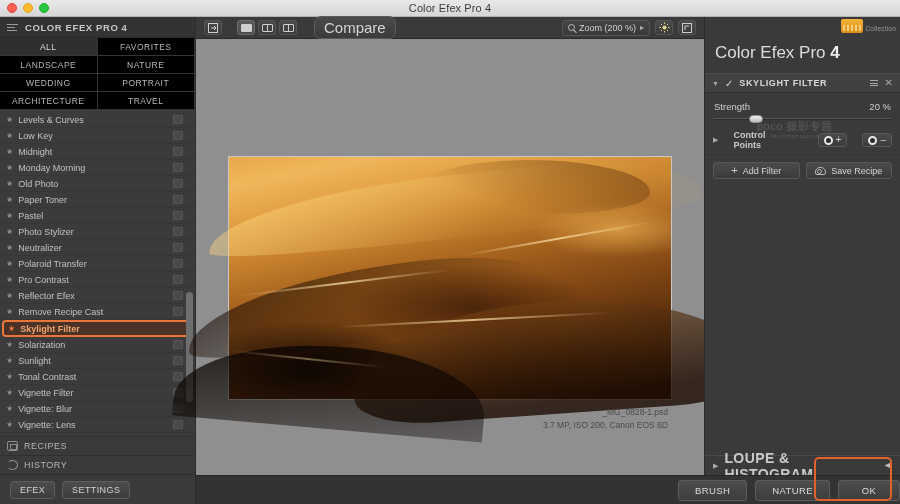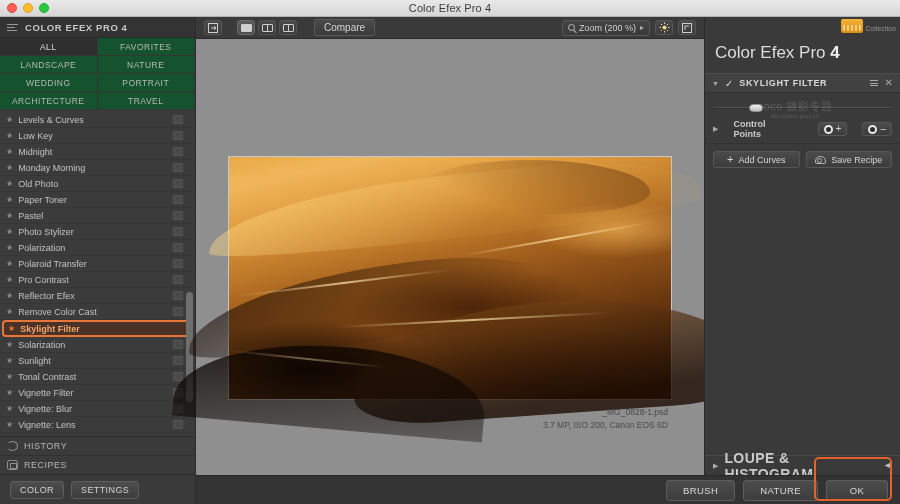--- a/index.html
+++ b/index.html
@@ -45,21 +45,21 @@
   .hamburger i:nth-child(2) { width: 8px; }
   .hamburger i:nth-child(3) { width: 10px; }
   .left-header-title {
     font-size: 9.5px; color: #c7c7c7; letter-spacing: .6px; font-weight: bold;
   }
 
   .cats { display: grid; grid-template-columns: 1fr 1fr; }
   .cat {
     height: 18px; display: flex; align-items: center; justify-content: center;
     font-size: 8.5px; color: #b8b8b8; letter-spacing: .5px;
-    background: #14532d; border-bottom: 1px solid #353535;
+    background: #000000; border-bottom: 1px solid #353535;
     border-right: 1px solid #353535; cursor: default;
   }
   .cat.sel { background: #2f2f2f; color: #dcdcdc; }
 
   .filterlist {
     flex: 1; overflow: hidden; position: relative;
     background: #3b3b3b; padding-top: 2px;
   }
   .frow {
     height: 16px; display: flex; align-items: center; gap: 5px;
@@ -133,22 +133,22 @@
   }
   .tbtn.sel { background: linear-gradient(#5c5c5c, #4e4e4e); border-color: #6c6c6c; }
   .viewgroup { display: flex; gap: 3px; margin-left: 8px; }
   .vrect { width: 11px; height: 8px; border: 1px solid #cfcfcf; border-radius: 1px; }
   .vrect.fill { background: #cfcfcf; }
   .vsplit { width: 11px; height: 8px; border: 1px solid #cfcfcf; border-radius: 1px; display: flex; }
   .vsplit i { flex: 1; border-right: 1px solid #cfcfcf; }
   .vsplit i:last-child { border-right: none; }
   .compare-btn {
     margin-left: 10px; background: linear-gradient(#4a4a4a,#3b3b3b);
-    border: 1px solid #5a5a5a; border-radius: 2px;
-    font-size: 10px; color: #d5d5d5; padding: 2px 9px; cursor: default;
+    border: 1px solid #5a5a5a; border-radius: 7px;
+    font-size: 15px; color: #d5d5d5; padding: 2px 9px; cursor: default;
   }
   .tool-right { margin-left: auto; display: flex; align-items: center; gap: 5px; }
   .zoombox {
     display: flex; align-items: center; gap: 4px;
     background: linear-gradient(#454545,#393939); border: 1px solid #565656;
     border-radius: 3px; padding: 2px 5px; font-size: 9px; color: #d2d2d2; margin-left: 44px;
   }
   .magn {
     width: 7px; height: 7px; border: 1.2px solid #bdbdbd; border-radius: 50%;
     position: relative; display: inline-block;
@@ -271,21 +271,21 @@
   }
   .slider .knob {
     position: absolute; top: -4px; left: 20%; width: 14px; height: 8px;
     background: linear-gradient(#f0f0f0, #bdbdbd); border-radius: 4px;
     border: 1px solid #8f8f8f;
   }
   .watermark {
     position: absolute; left: 52px; top: 6px; text-align: center;
     opacity: .22; pointer-events: none;
   }
-  .wm1 { font-size: 11px; color: #cfcfcf; letter-spacing: .5px; }
+  .wm1 { font-size: 11px; color: #cfcfcf; letter-spacing: .5px; margin-top: 20px; }
   .wm2 { font-size: 5px; color: #cfcfcf; letter-spacing: .2px; margin-top: -1px; }
 
   .cp-row {
     display: flex; align-items: center; gap: 15px; padding: 4px 8px;
     border-bottom: 1px solid #333;
   }
   .cp-label { font-size: 9px; color: #cacaca; font-weight: bold; }
   .cp-line { flex: 1; height: 1px; background: #4a4a4a; }
   .cpbtn {
     display: flex; align-items: center; gap: 3px;
@@ -321,21 +321,20 @@
     border-top: 1px solid #4a4a4a; background: #3a3a3a;
   }
   .loupe-label { font-size: 14px; color: #cacaca; font-weight: bold; letter-spacing: .4px; }
   .cursor-icon { margin-left: auto; font-size: 11px; color: #bdbdbd; transform: scaleX(-1); }
 
   
   .bottombar {
     position: absolute; left: 196px; bottom: 0; width: 704px; height: 29px;
     background: #333; border-top: 1px solid #272727;
     display: flex; align-items: center; justify-content: flex-end; gap: 8px;
-    padding-right: 12px;
   }
   .bbtn {
     background: linear-gradient(#4d4d4d, #3d3d3d); border: 1px solid #5d5d5d;
     border-radius: 3px; color: #dadada; font-size: 9.5px; letter-spacing: .4px;
     padding: 4px 16px; cursor: default; min-width: 66px; text-align: center;
   }
   .bbtn.ok { min-width: 62px; }
   .ok-highlight {
     position: absolute; right: 8px; bottom: 3px; width: 78px; height: 44px;
     border: 2px solid #e2622a; border-radius: 5px; pointer-events: none;
@@ -429,41 +428,41 @@
             <span class="fname">Pastel</span>
             <span class="fthumb"></span>
           </div>
           <div class="frow">
             <span class="star">★</span>
             <span class="fname">Photo Stylizer</span>
             <span class="fthumb"></span>
           </div>
           <div class="frow">
             <span class="star">★</span>
-            <span class="fname">Polarization</span>
+            <span class="fname">Neutralizer</span>
             <span class="fthumb"></span>
           </div>
           <div class="frow">
             <span class="star">★</span>
             <span class="fname">Polaroid Transfer</span>
             <span class="fthumb"></span>
           </div>
           <div class="frow">
             <span class="star">★</span>
             <span class="fname">Pro Contrast</span>
             <span class="fthumb"></span>
           </div>
           <div class="frow">
             <span class="star">★</span>
             <span class="fname">Reflector Efex</span>
             <span class="fthumb"></span>
           </div>
           <div class="frow">
             <span class="star">★</span>
-            <span class="fname">Remove Color Cast</span>
+            <span class="fname">Remove Recipe Cast</span>
             <span class="fthumb"></span>
           </div>
           <div class="frow active">
             <span class="star">★</span>
             <span class="fname">Skylight Filter</span>
           </div>
           <div class="frow">
             <span class="star">★</span>
             <span class="fname">Solarization</span>
             <span class="fthumb"></span>
@@ -495,31 +494,31 @@
           </div>
           <div class="frow">
             <span class="fname">White Neutralizer</span>
           </div>
         </div>
       <div class="listscroll">
         <div class="thumb"></div>
       </div>
     </div>
 
+    <div class="panel-row">
+      <span class="micon recipes"></span>
+      <span>RECIPES</span>
+    </div>
     <div class="panel-row">
       <span class="micon history"></span>
       <span>HISTORY</span>
     </div>
-    <div class="panel-row">
-      <span class="micon recipes"></span>
-      <span>RECIPES</span>
-    </div>
 
     <div class="left-bottom">
-      <button class="btn">COLOR</button>
+      <button class="btn">EFEX</button>
       <button class="btn">SETTINGS</button>
     </div>
   </div>
 
   <div class="center">
     <div class="toolbar">
       <div class="tbtn">
         <svg width="10" height="10" viewBox="0 0 10 10">
             <rect x="0.5" y="0.5" width="9" height="9" fill="none" stroke="#cfcfcf"></rect>
             <path d="M3 5h5M6 3l2 2-2 2" fill="none" stroke="#cfcfcf" stroke-width="1"></path>
@@ -606,20 +605,24 @@
         <span class="ilist">
             <i></i>
             <i></i>
             <i></i>
           </span>
         <span class="iclose">✕</span>
       </span>
     </div>
 
     <div class="strength-block">
+      <div class="strength-row">
+        <span>Strength</span>
+        <span class="strength-val">20 %</span>
+      </div>
       <div class="slider">
         <span class="knob" id="knob" style="left: 20%;"></span>
       </div>
       <div class="watermark">
         <div class="wm1">poco 摄影专题</div>
         <div class="wm2">http://photo.poco.cn</div>
       </div>
     </div>
 
     <div class="cp-row">
@@ -632,21 +635,21 @@
       </span>
       <span class="cpbtn">
         <span class="cpdot"></span>
         <span class="cpsign">–</span>
       </span>
     </div>
 
     <div class="act-row">
       <button class="abtn">
         <span class="plus">+</span>
-        <span>Add Curves</span>
+        <span>Add Filter</span>
       </button>
       <button class="abtn">
         <span class="recipeicon"></span>
         <span>Save Recipe</span>
       </button>
     </div>
 
     <div class="loupe-row">
       <span class="tri">▶</span>
       <span class="loupe-label">LOUPE &amp; HISTOGRAM</span>

